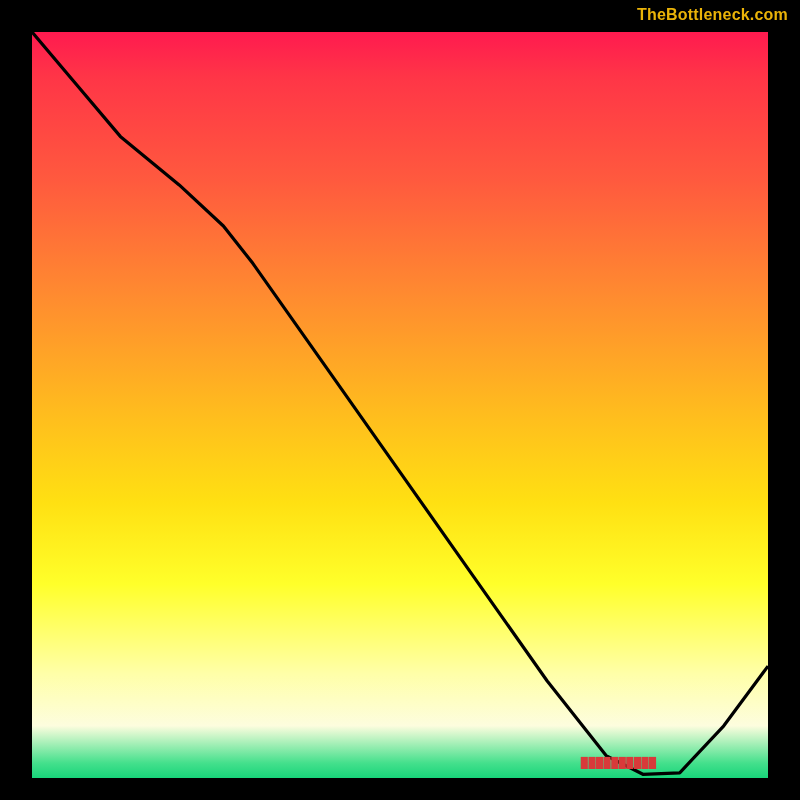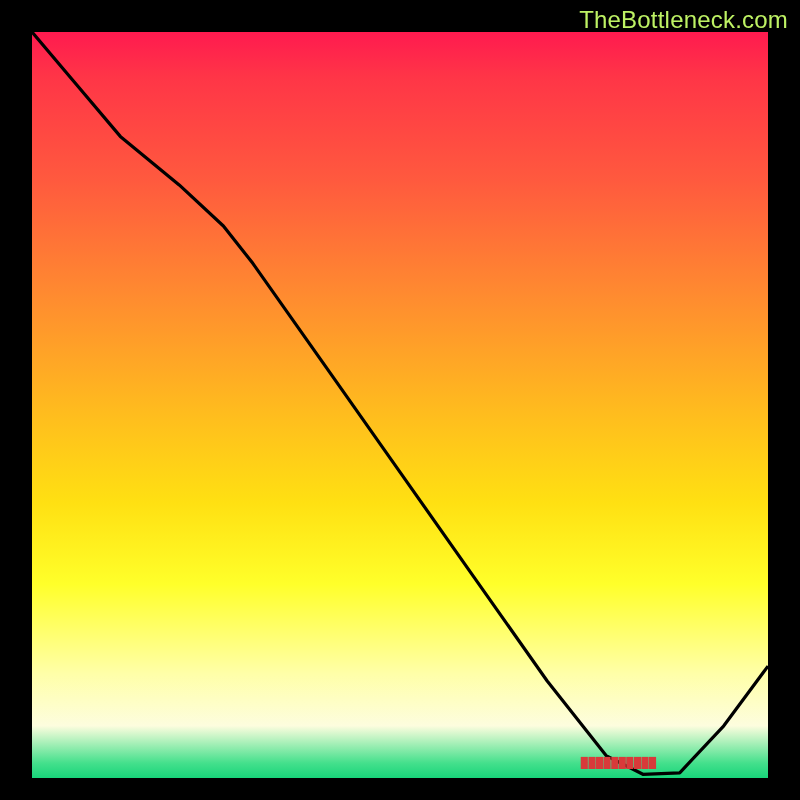--- a/index.html
+++ b/index.html
@@ -14,23 +14,23 @@
   .canvas {
     position: relative;
     width: 800px;
     height: 800px;
     background: #000;
   }
   .watermark {
     position: absolute;
     top: 6px;
     right: 12px;
-    color: #bef264;
-    font-size: 24px;
-    font-weight: 400;
+    color: #eab308;
+    font-size: 16px;
+    font-weight: 700;
     letter-spacing: 0.2px;
     user-select: none;
   }
   .plot-area {
     position: absolute;
     left: 32px;
     top: 32px;
     width: 736px;
     height: 746px;
   }

